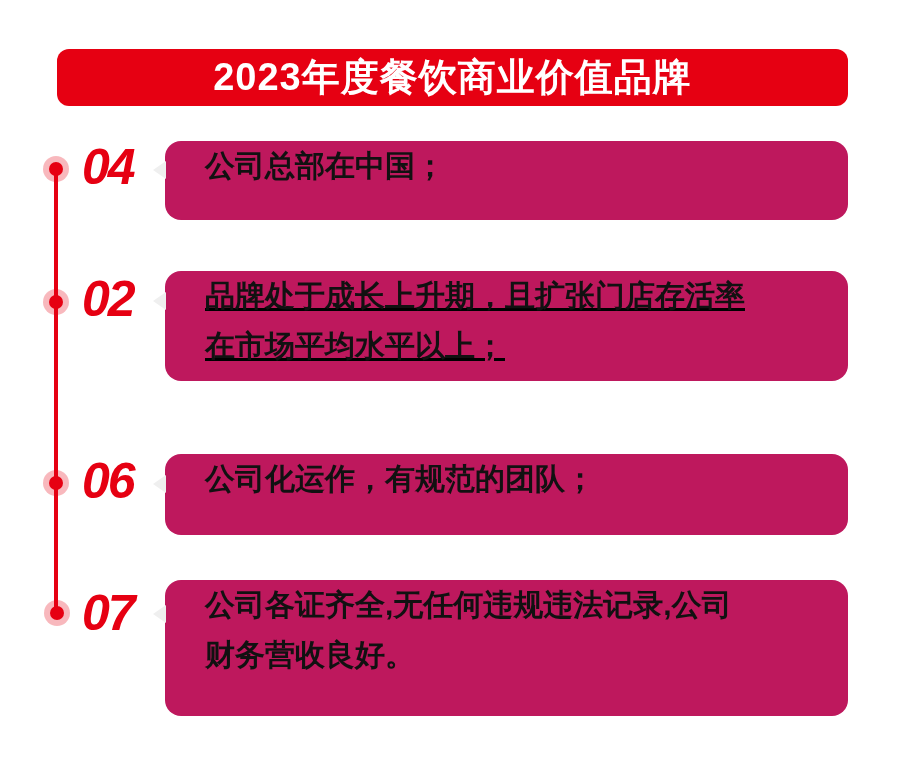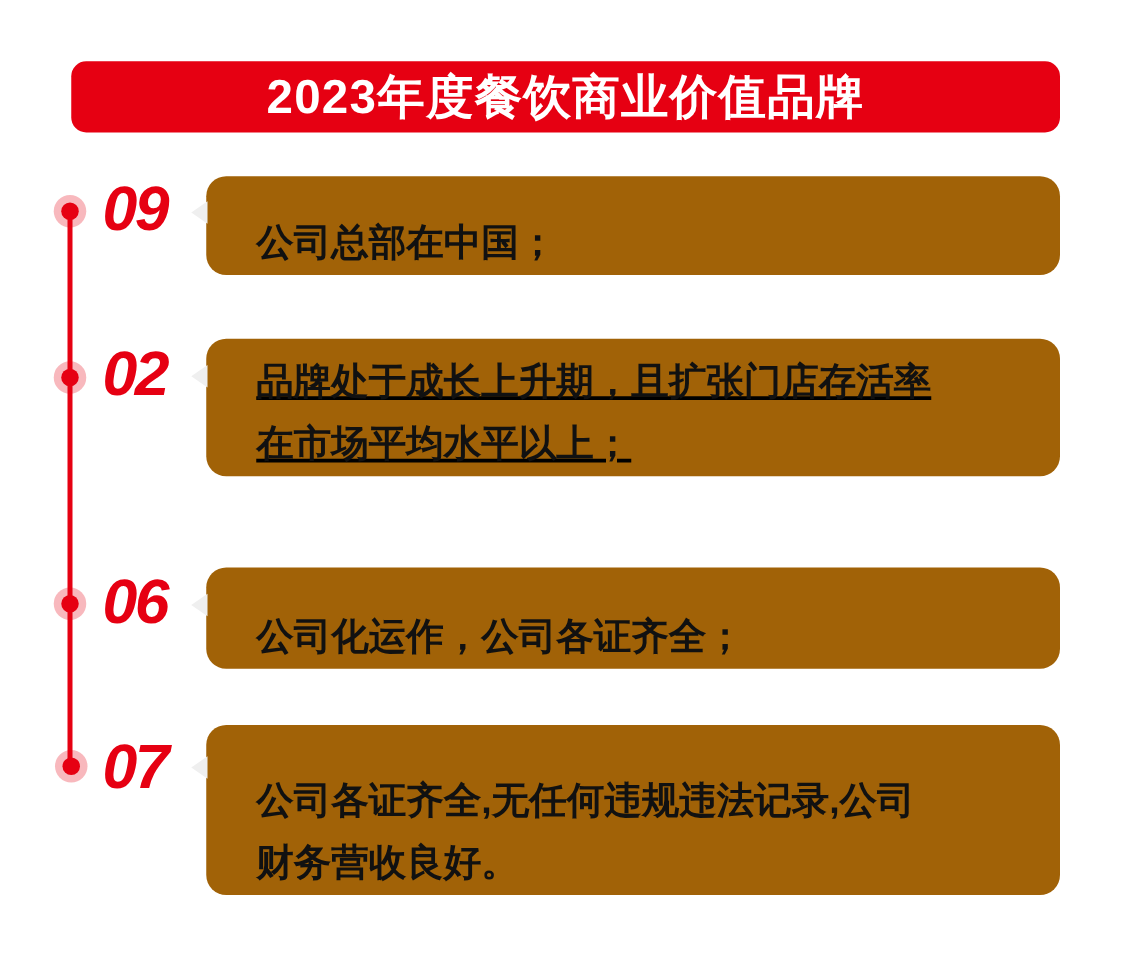--- a/index.html
+++ b/index.html
@@ -80,24 +80,24 @@
   }
   .num.n1 { top: 142px; }
   .num.n2 { top: 274px; }
   .num.n3 { top: 456px; }
   .num.n4 { top: 588px; }
   
   .card {
     position: absolute;
     left: 165px;
     width: 683px;
-    background: #a16207;
+    background: #be185d;
     border-radius: 16px;
     display: flex;
-    align-items: flex-end;
+    align-items: flex-start;
     box-sizing: border-box;
     padding: 0 40px 0 40px;
   }
   .card.c1 { top: 141px; height: 79px; }
   .card.c2 { top: 271px; height: 110px; text-decoration: underline; }
   .card.c3 { top: 454px; height: 81px; }
   .card.c4 { top: 580px; height: 136px; }
   .card .notch {
     position: absolute;
     left: -12px;
@@ -129,39 +129,39 @@
     <span class="title">2023年度餐饮商业价值品牌</span>
   </div>
 
   <div class="vline"></div>
 
   <span class="dot d1"></span>
   <span class="dot d2"></span>
   <span class="dot d3"></span>
   <span class="dot d4"></span>
 
-  <div class="num n1">09</div>
+  <div class="num n1">04</div>
   <div class="num n2">02</div>
   <div class="num n3">06</div>
   <div class="num n4">07</div>
 
   <div class="card c1">
     <span class="notch"></span>
     <p class="txt">公司总部在中国；</p>
   </div>
 
   <div class="card c2">
     <span class="notch"></span>
     <p class="txt">品牌处于成长上升期，且扩张门店存活率
 在市场平均水平以上；</p>
   </div>
 
   <div class="card c3">
     <span class="notch"></span>
-    <p class="txt">公司化运作，公司各证齐全；</p>
+    <p class="txt">公司化运作，有规范的团队；</p>
   </div>
 
   <div class="card c4">
     <span class="notch"></span>
     <p class="txt">公司各证齐全,无任何违规违法记录,公司
 财务营收良好。</p>
   </div>
 
 </div>
 

